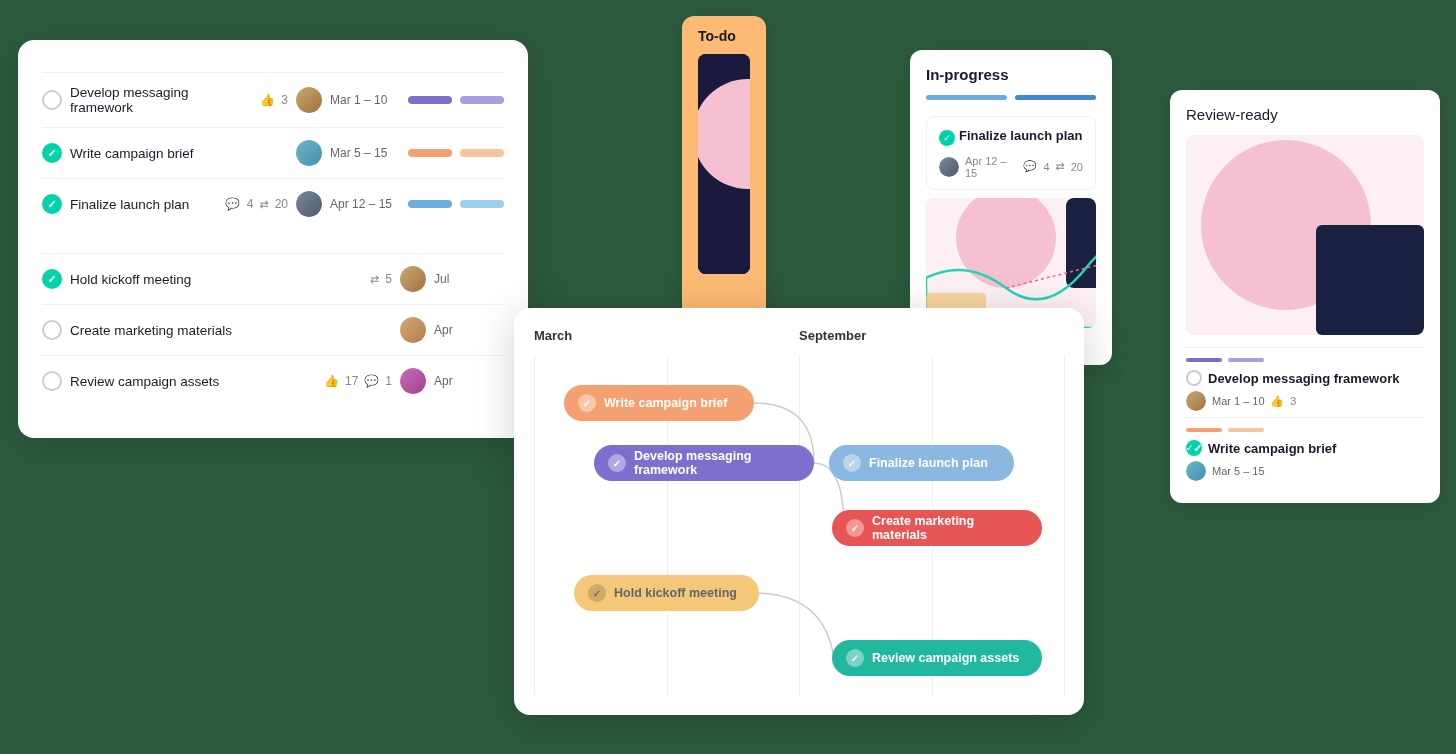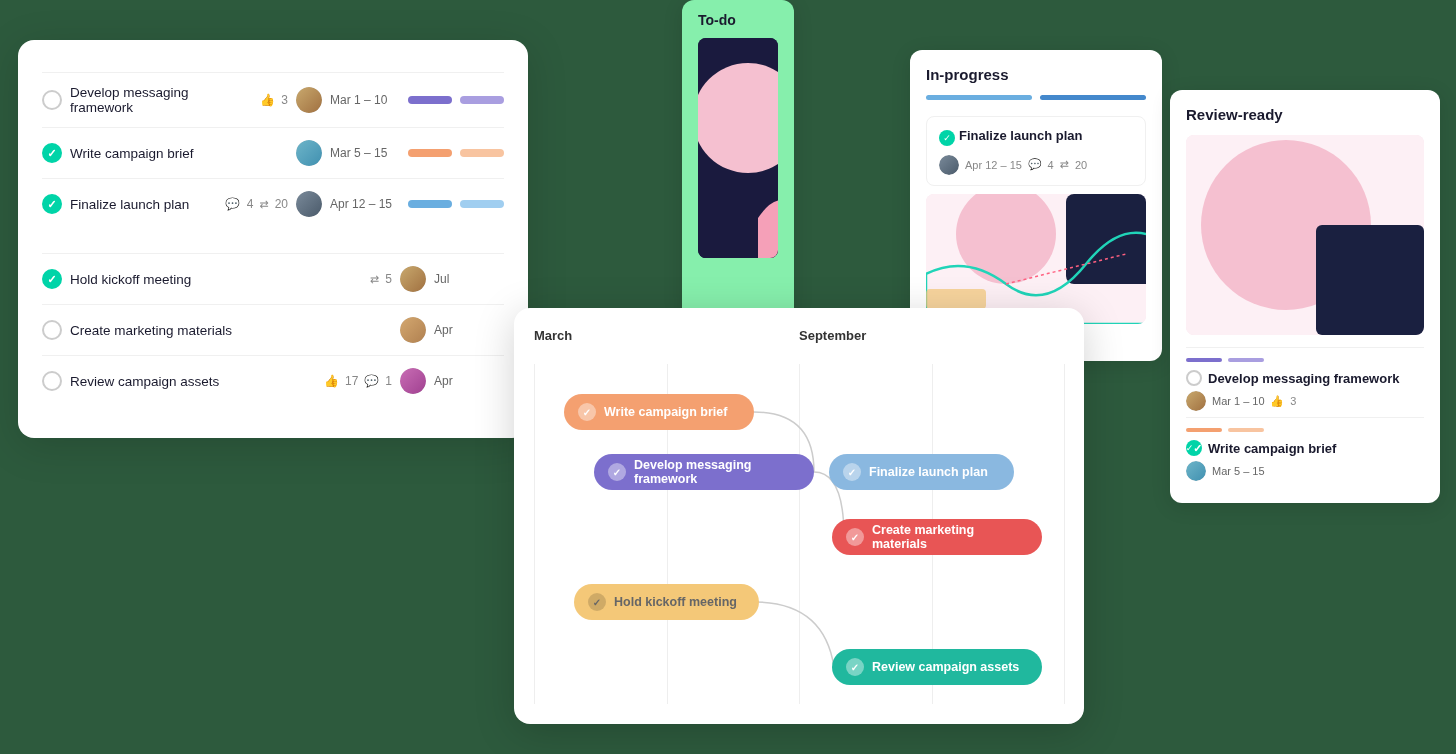--- a/index.html
+++ b/index.html
@@ -104,24 +104,24 @@
     .bar-purple-light { background: #a99ee0; }
     .bar-orange { background: #f4a070; }
     .bar-orange-light { background: #f8c4a0; }
     .bar-blue { background: #6aaee0; }
     .bar-blue-light { background: #a0cef0; }
     .section-gap { height: 24px; }
 
     
     .todo-panel {
       position: absolute;
-      top: 0;
+      top: 16px;
       left: 682px;
-      width: 112px;
-      background: #86efac;
+      width: 84px;
+      background: #fdba74;
       border-radius: 12px;
       box-shadow: 0 4px 20px rgba(0,0,0,0.12);
       padding: 12px 16px;
       z-index: 8;
       min-height: 320px;
     }
     .todo-panel-title {
       font-size: 14px;
       font-weight: 700;
       color: #1a1a2e;
@@ -133,21 +133,21 @@
       border-radius: 8px;
       overflow: hidden;
       background: #1a1a3e;
     }
 
     
     .inprogress-panel {
       position: absolute;
       top: 50px;
       left: 910px;
-      width: 252px;
+      width: 202px;
       background: #fff;
       border-radius: 12px;
       box-shadow: 0 4px 20px rgba(0,0,0,0.12);
       padding: 16px;
       z-index: 9;
     }
     .inprogress-title {
       font-size: 15px;
       font-weight: 700;
       color: #1a1a2e;
@@ -218,21 +218,21 @@
       left: 1170px;
       width: 270px;
       background: #fff;
       border-radius: 12px;
       box-shadow: 0 4px 20px rgba(0,0,0,0.12);
       padding: 16px;
       z-index: 9;
     }
     .review-title {
       font-size: 15px;
-      font-weight: 700;
+      font-weight: 400;
       color: #1a1a2e;
       margin-bottom: 12px;
     }
     .review-art {
       width: 100%;
       height: 200px;
       border-radius: 8px;
       overflow: hidden;
       background: #f8e8f0;
       position: relative;
@@ -264,21 +264,21 @@
       left: 514px;
       width: 570px;
       background: #fff;
       border-radius: 16px;
       box-shadow: 0 8px 40px rgba(0,0,0,0.18);
       padding: 20px;
       z-index: 20;
     }
     .gantt-header {
       display: flex;
-      margin-bottom: 21px;
+      margin-bottom: 12px;
     }
     .gantt-month {
       font-size: 13px;
       font-weight: 600;
       color: #333;
       flex: 1;
     }
     .gantt-grid {
       position: relative;
       height: 340px;

